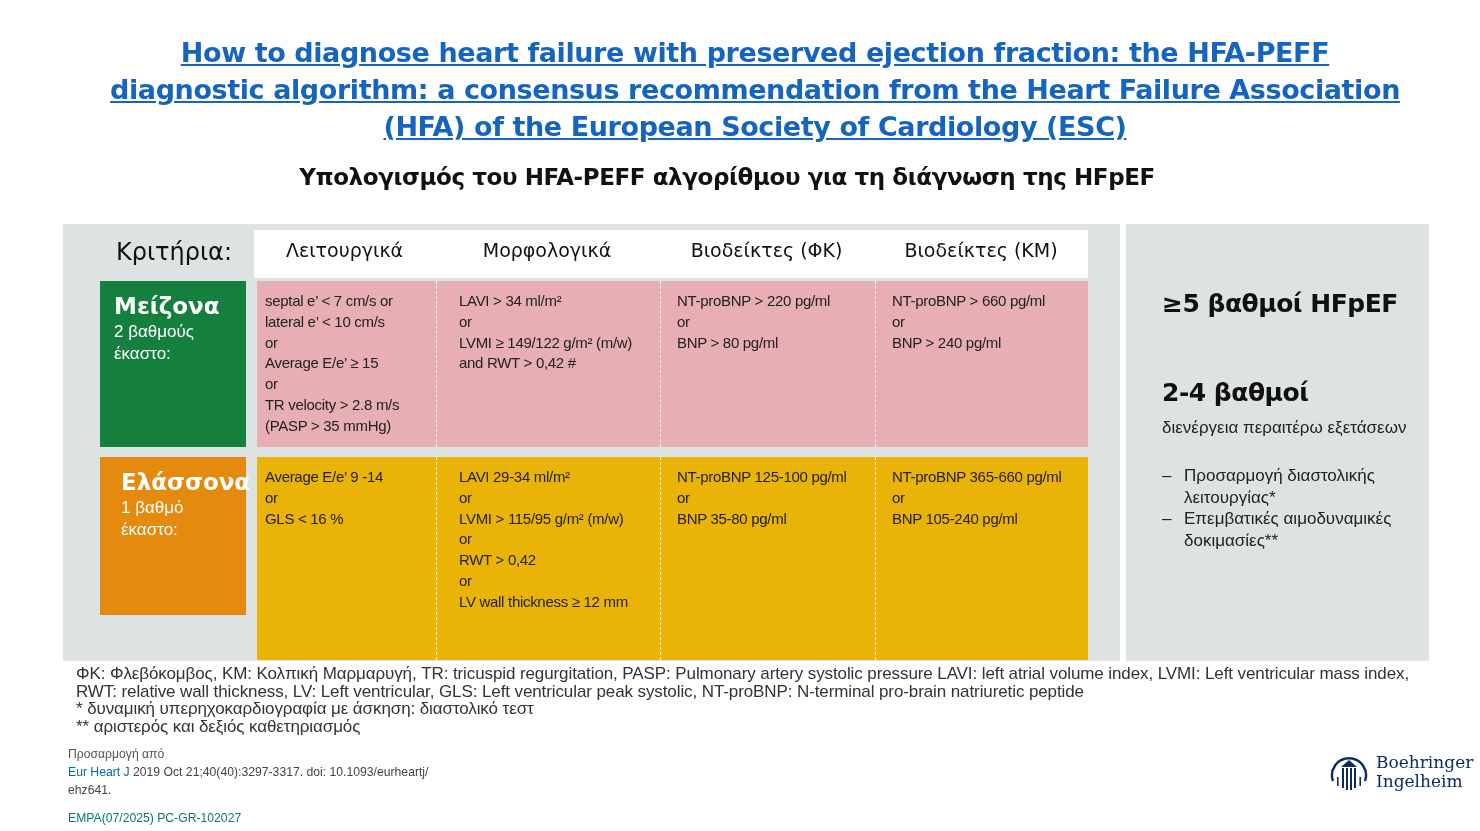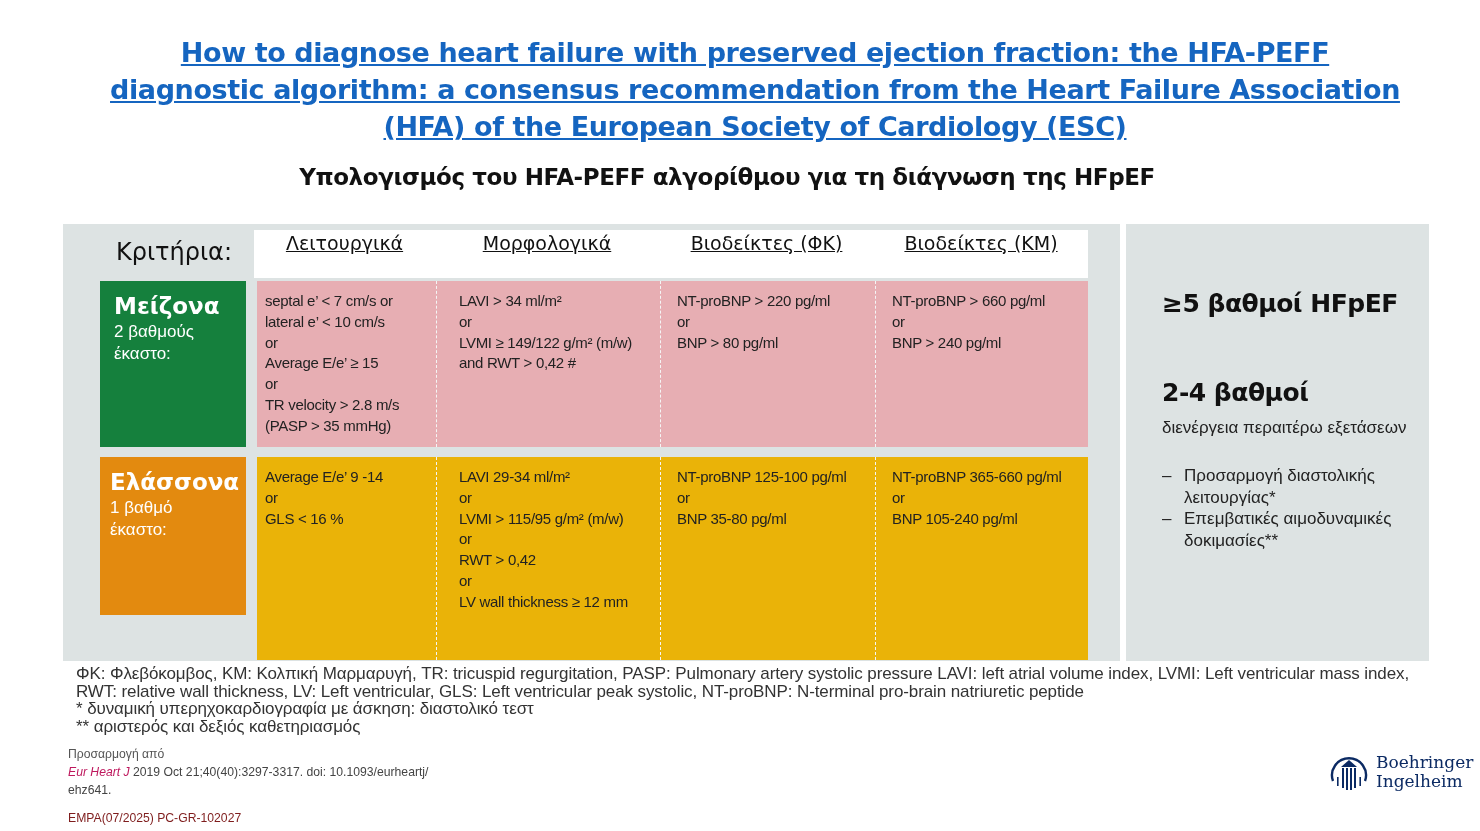--- a/index.html
+++ b/index.html
@@ -17,27 +17,27 @@
     font-family: "DejaVu Sans", sans-serif; font-weight: 600; font-size: 23px; color: #111;
     letter-spacing: -0.4px;
   }
 
   .panel-left { position: absolute; left: 63px; top: 224px; width: 1057px; height: 437px; background: #dde3e3; }
   .panel-right { position: absolute; left: 1126px; top: 224px; width: 303px; height: 437px; background: #dde3e3; }
 
   .criteria-label { position: absolute; left: 116px; top: 238px; font-size: 24px; font-family: "DejaVu Sans", sans-serif; color: #111; }
 
   .header-strip { position: absolute; left: 254px; top: 230px; width: 834px; height: 48px; background: #ffffff; display: flex; }
-  .header-strip .hcell { font-family: "DejaVu Sans", sans-serif; font-size: 19px; color: #111; padding-top: 2px; text-align: center; text-decoration: underline; }
+  .header-strip .hcell { font-family: "DejaVu Sans", sans-serif; font-size: 19px; color: #111; padding-top: 9px; text-align: center; }
 
   .row-label { position: absolute; left: 100px; width: 146px; color: #fff; padding: 10px 0 0 14px; }
   .row-label .big { font-family: "DejaVu Sans", sans-serif; font-weight: 700; font-size: 23px; line-height: 30px; }
   .row-label .small { font-size: 17px; line-height: 22px; }
   .major-label { top: 281px; height: 166px; background: #15803d; }
-  .minor-label { top: 457px; height: 158px; background: #e38a0f; padding-left: 10px; }
+  .minor-label { top: 457px; height: 158px; background: #e38a0f; padding-left: 21px; }
 
   .row-cells { position: absolute; left: 257px; width: 831px; display: flex; }
   .major-cells { top: 281px; height: 166px; background: #e7aeb3; }
   .minor-cells { top: 457px; height: 203px; background: #eab308; }
   .cell { position: relative; font-family: "Liberation Sans", sans-serif; font-size: 15px; line-height: 20.8px; color: #222; padding-top: 10px; letter-spacing: -0.3px; }
   .cell + .cell { border-left: 1.5px dashed #f5f5f5; }
   .cell div { white-space: nowrap; }
   .c1 { width: 179px; padding-left: 8px; }
   .c2 { width: 224px; padding-left: 22px; }
   .c3 { width: 215px; padding-left: 16px; }
@@ -45,23 +45,23 @@
 
   .result-hf { position: absolute; left: 1162px; top: 289px; font-family: "DejaVu Sans", sans-serif; font-weight: 700; font-size: 25px; color: #111; letter-spacing: -0.5px; }
   .result-mid { position: absolute; left: 1162px; top: 378px; font-family: "DejaVu Sans", sans-serif; font-weight: 700; font-size: 25px; color: #111; letter-spacing: -0.5px; }
   .result-desc { position: absolute; left: 1162px; top: 416px; width: 260px; font-size: 17px; line-height: 23px; color: #222; }
   .result-list { position: absolute; left: 1162px; top: 465px; width: 260px; list-style: none; font-size: 17px; line-height: 21.5px; color: #222; }
   .result-list li { position: relative; padding-left: 22px; }
   .result-list li .dash { position: absolute; left: 0; top: 0; }
 
   .footnotes { position: absolute; left: 76px; top: 665px; width: 1360px; font-size: 17px; line-height: 17.5px; color: #333; letter-spacing: -0.1px; }
   .source { position: absolute; left: 68px; top: 745px; font-size: 12.2px; line-height: 18px; color: #555; }
-  .source .journal { color: #be185d; font-style: italic; }
+  .source .journal { color: #0369a1; }
   .source .cite { color: #444; }
-  .code { position: absolute; left: 68px; top: 811px; font-size: 12.2px; color: #7f1d1d; }
+  .code { position: absolute; left: 68px; top: 811px; font-size: 12.2px; color: #0f766e; }
 
   .logo { position: absolute; left: 1328px; top: 751px; display: flex; align-items: center; gap: 6px; }
   .logo-text { font-family: "DejaVu Serif", serif; font-size: 17px; line-height: 19px; color: #0b2a63; }
 </style>
 </head>
 <body>
 
 <a class="title-link">How to diagnose heart failure with preserved ejection fraction: the HFA-PEFF diagnostic algorithm: a consensus recommendation from the Heart Failure Association (HFA) of the European Society of Cardiology (ESC)</a>
 <div class="subtitle">Υπολογισμός του HFA-PEFF αλγορίθμου για τη διάγνωση της HFpEF</div>
 

